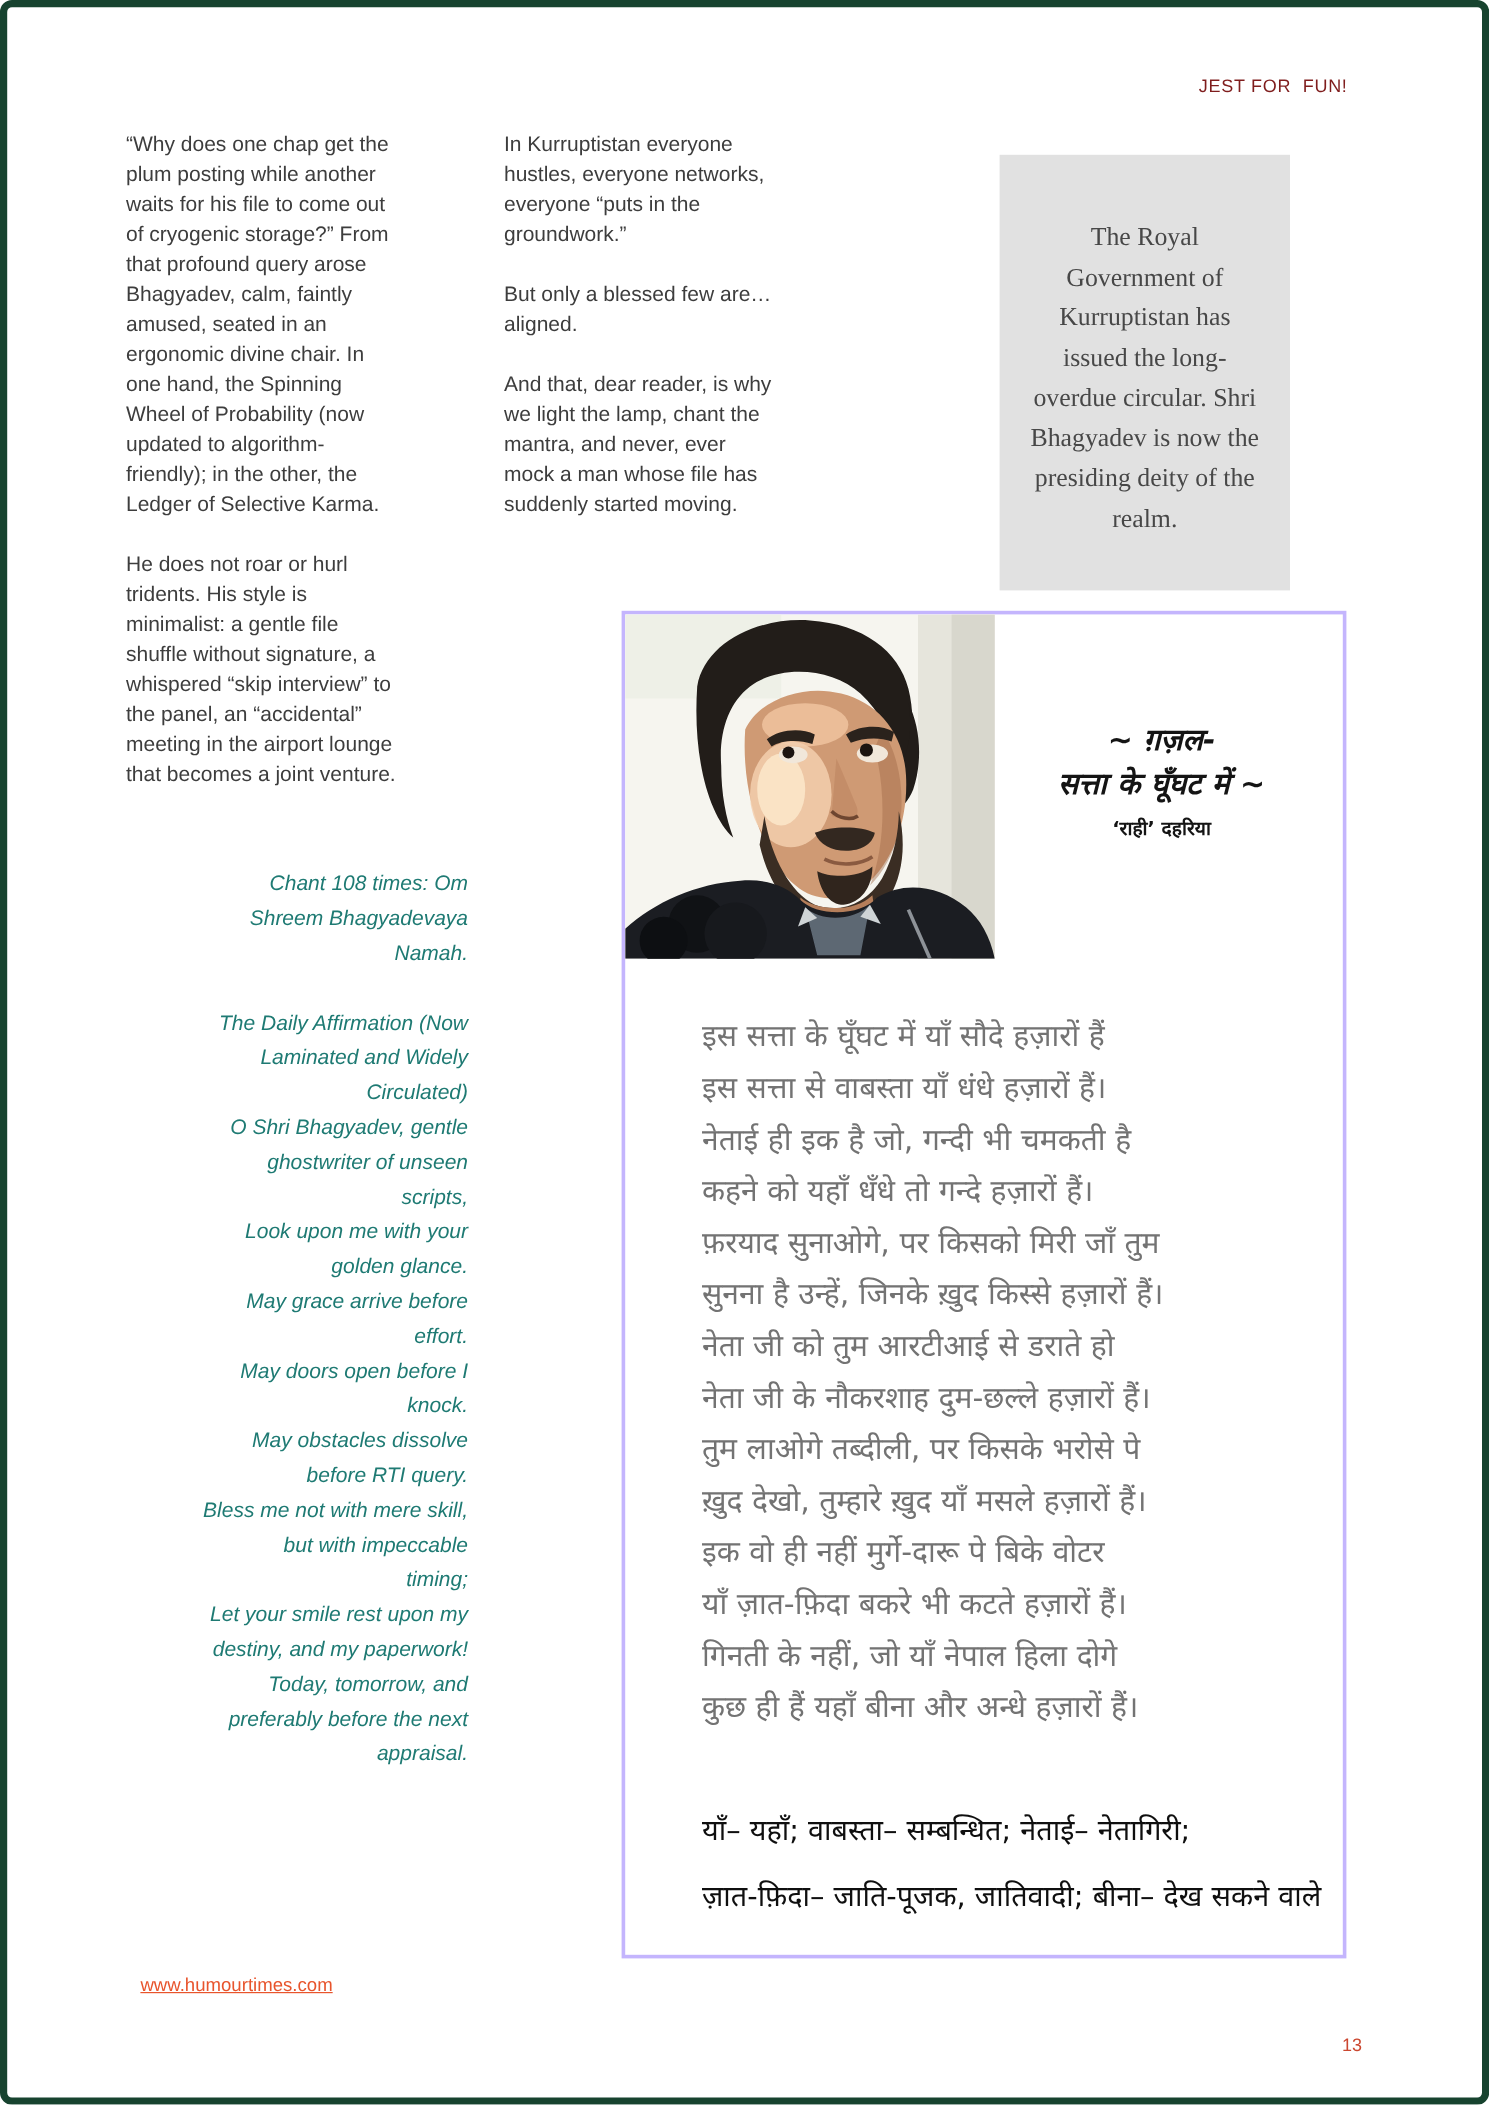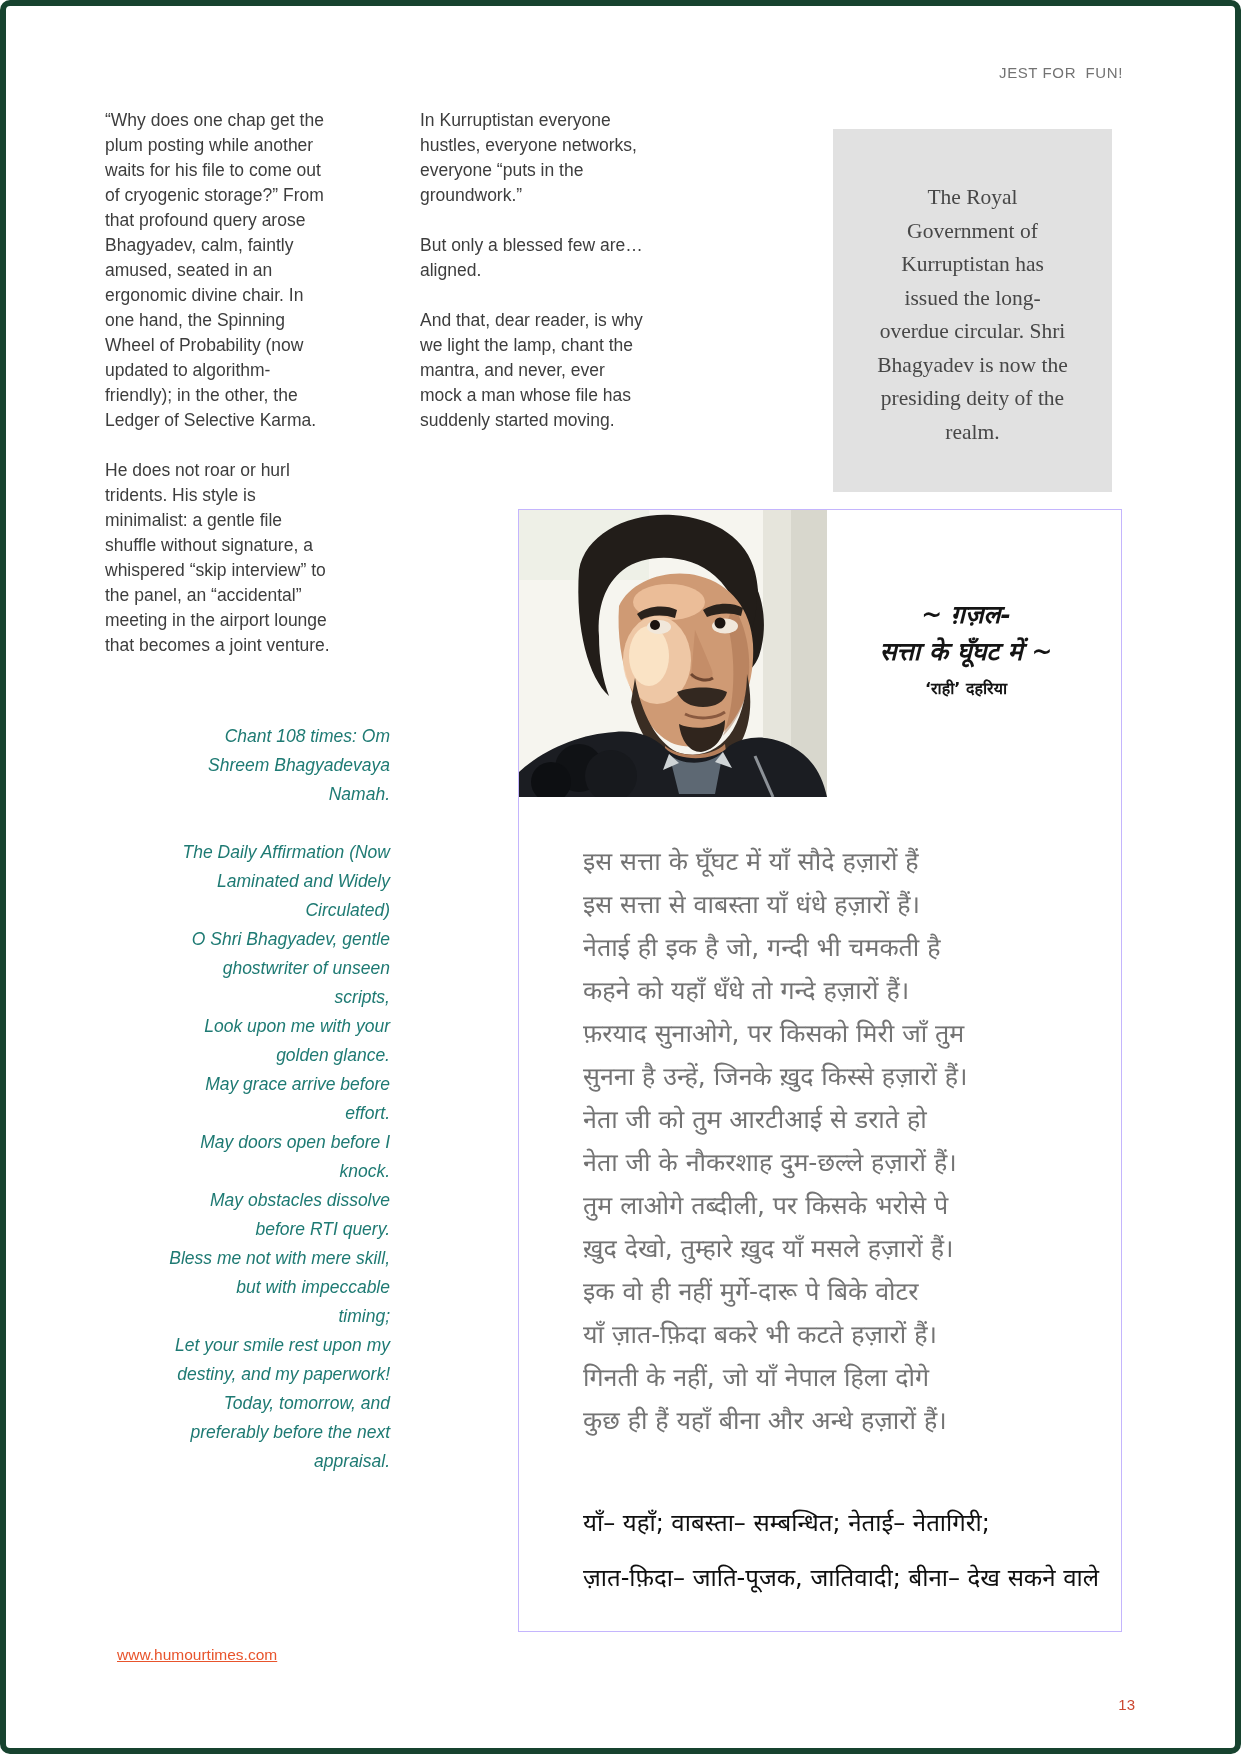--- a/index.html
+++ b/index.html
@@ -6,44 +6,44 @@
   html,body { background:#ffffff; }
   .page {
     position:relative; width:1241px; height:1754px; background:#ffffff;
     overflow:hidden; font-family:"Liberation Sans", sans-serif;
   }
   .frame {
     position:absolute; inset:0; border:6px solid #17432f; border-radius:10px;
     pointer-events:none; z-index:60;
   }
   .jest-tag {
-    position:absolute; top:64px; right:118px; font-size:15px; color:#737373;
+    position:absolute; top:64px; right:118px; font-size:15px; color:#7f1d1d;
     letter-spacing:.6px; white-space:pre; font-weight:400;
   }
   .col {
     position:absolute; font-size:17.5px; line-height:25px; color:#3d3d3d;
   }
   .col1 { left:105px; top:108px; width:280px; }
   .col2 { left:420px; top:108px; width:278px; }
   .para { white-space:pre-line; margin-bottom:25px; }
   .chant {
     position:absolute; left:98px; top:722px; width:292px; text-align:right;
     font-style:italic; color:#1e7a73; font-size:17.5px; line-height:29px;
   }
   .stanza { white-space:pre-line; }
   .stanza:first-child { margin-bottom:29px; }
   .circular {
-    position:absolute; left:833px; top:129px; width:279px; height:363px;
+    position:absolute; left:833px; top:129px; width:242px; height:363px;
     background:#e1e1e1; color:#474747; font-family:"Liberation Serif", serif;
     font-size:21.5px; line-height:33.5px; text-align:center;
     padding:52px 14px 0; white-space:pre-line;
   }
   .gbox {
     position:absolute; left:518px; top:509px; width:604px; height:1123px;
-    border:1px solid #c4b5fd; background:#ffffff;
+    border:3px solid #c4b5fd; background:#ffffff;
   }
   .photo { position:absolute; left:0; top:0; width:308px; height:287px; }
   .photo svg { display:block; width:100%; height:100%; }
   .gtitle {
     position:absolute; left:298px; top:86px; width:298px; text-align:center;
     font-family:"DejaVu Sans", sans-serif; color:#141414;
   }
   .gt-line { font-size:25px; line-height:37px; font-weight:bold; font-style:italic; }
   .gt-author { font-size:16px; line-height:38px; font-weight:700; }
   .poem {

